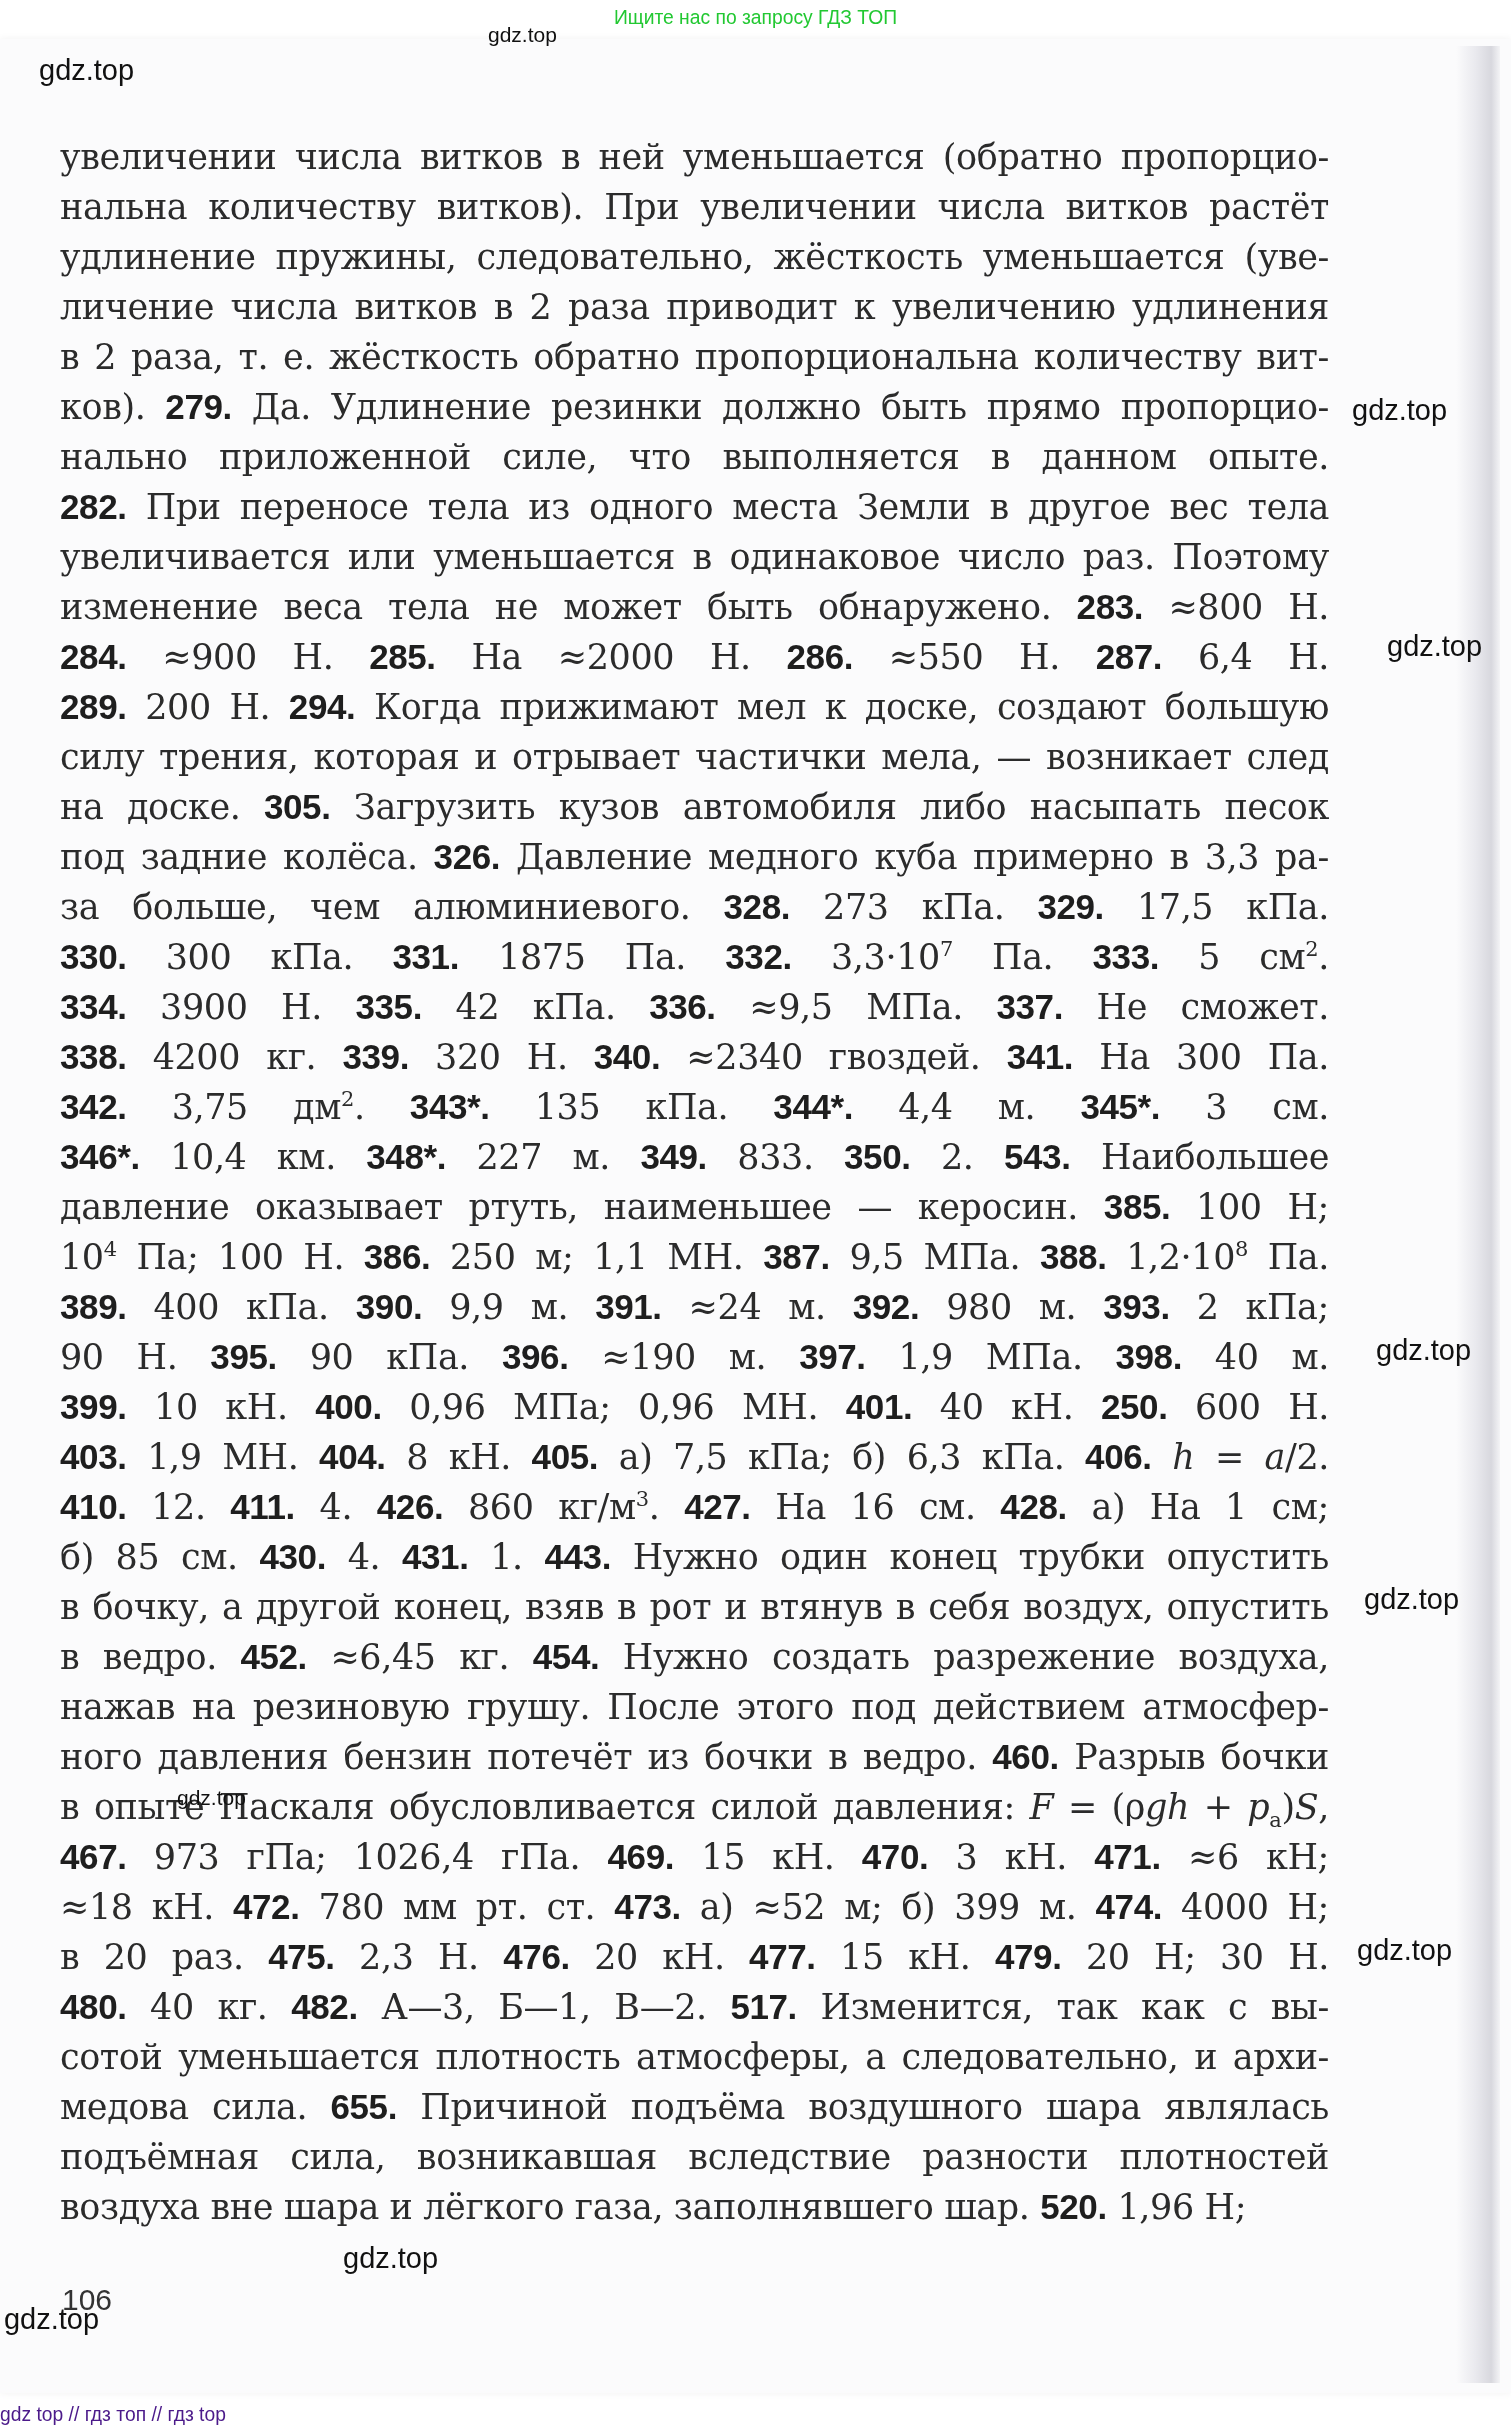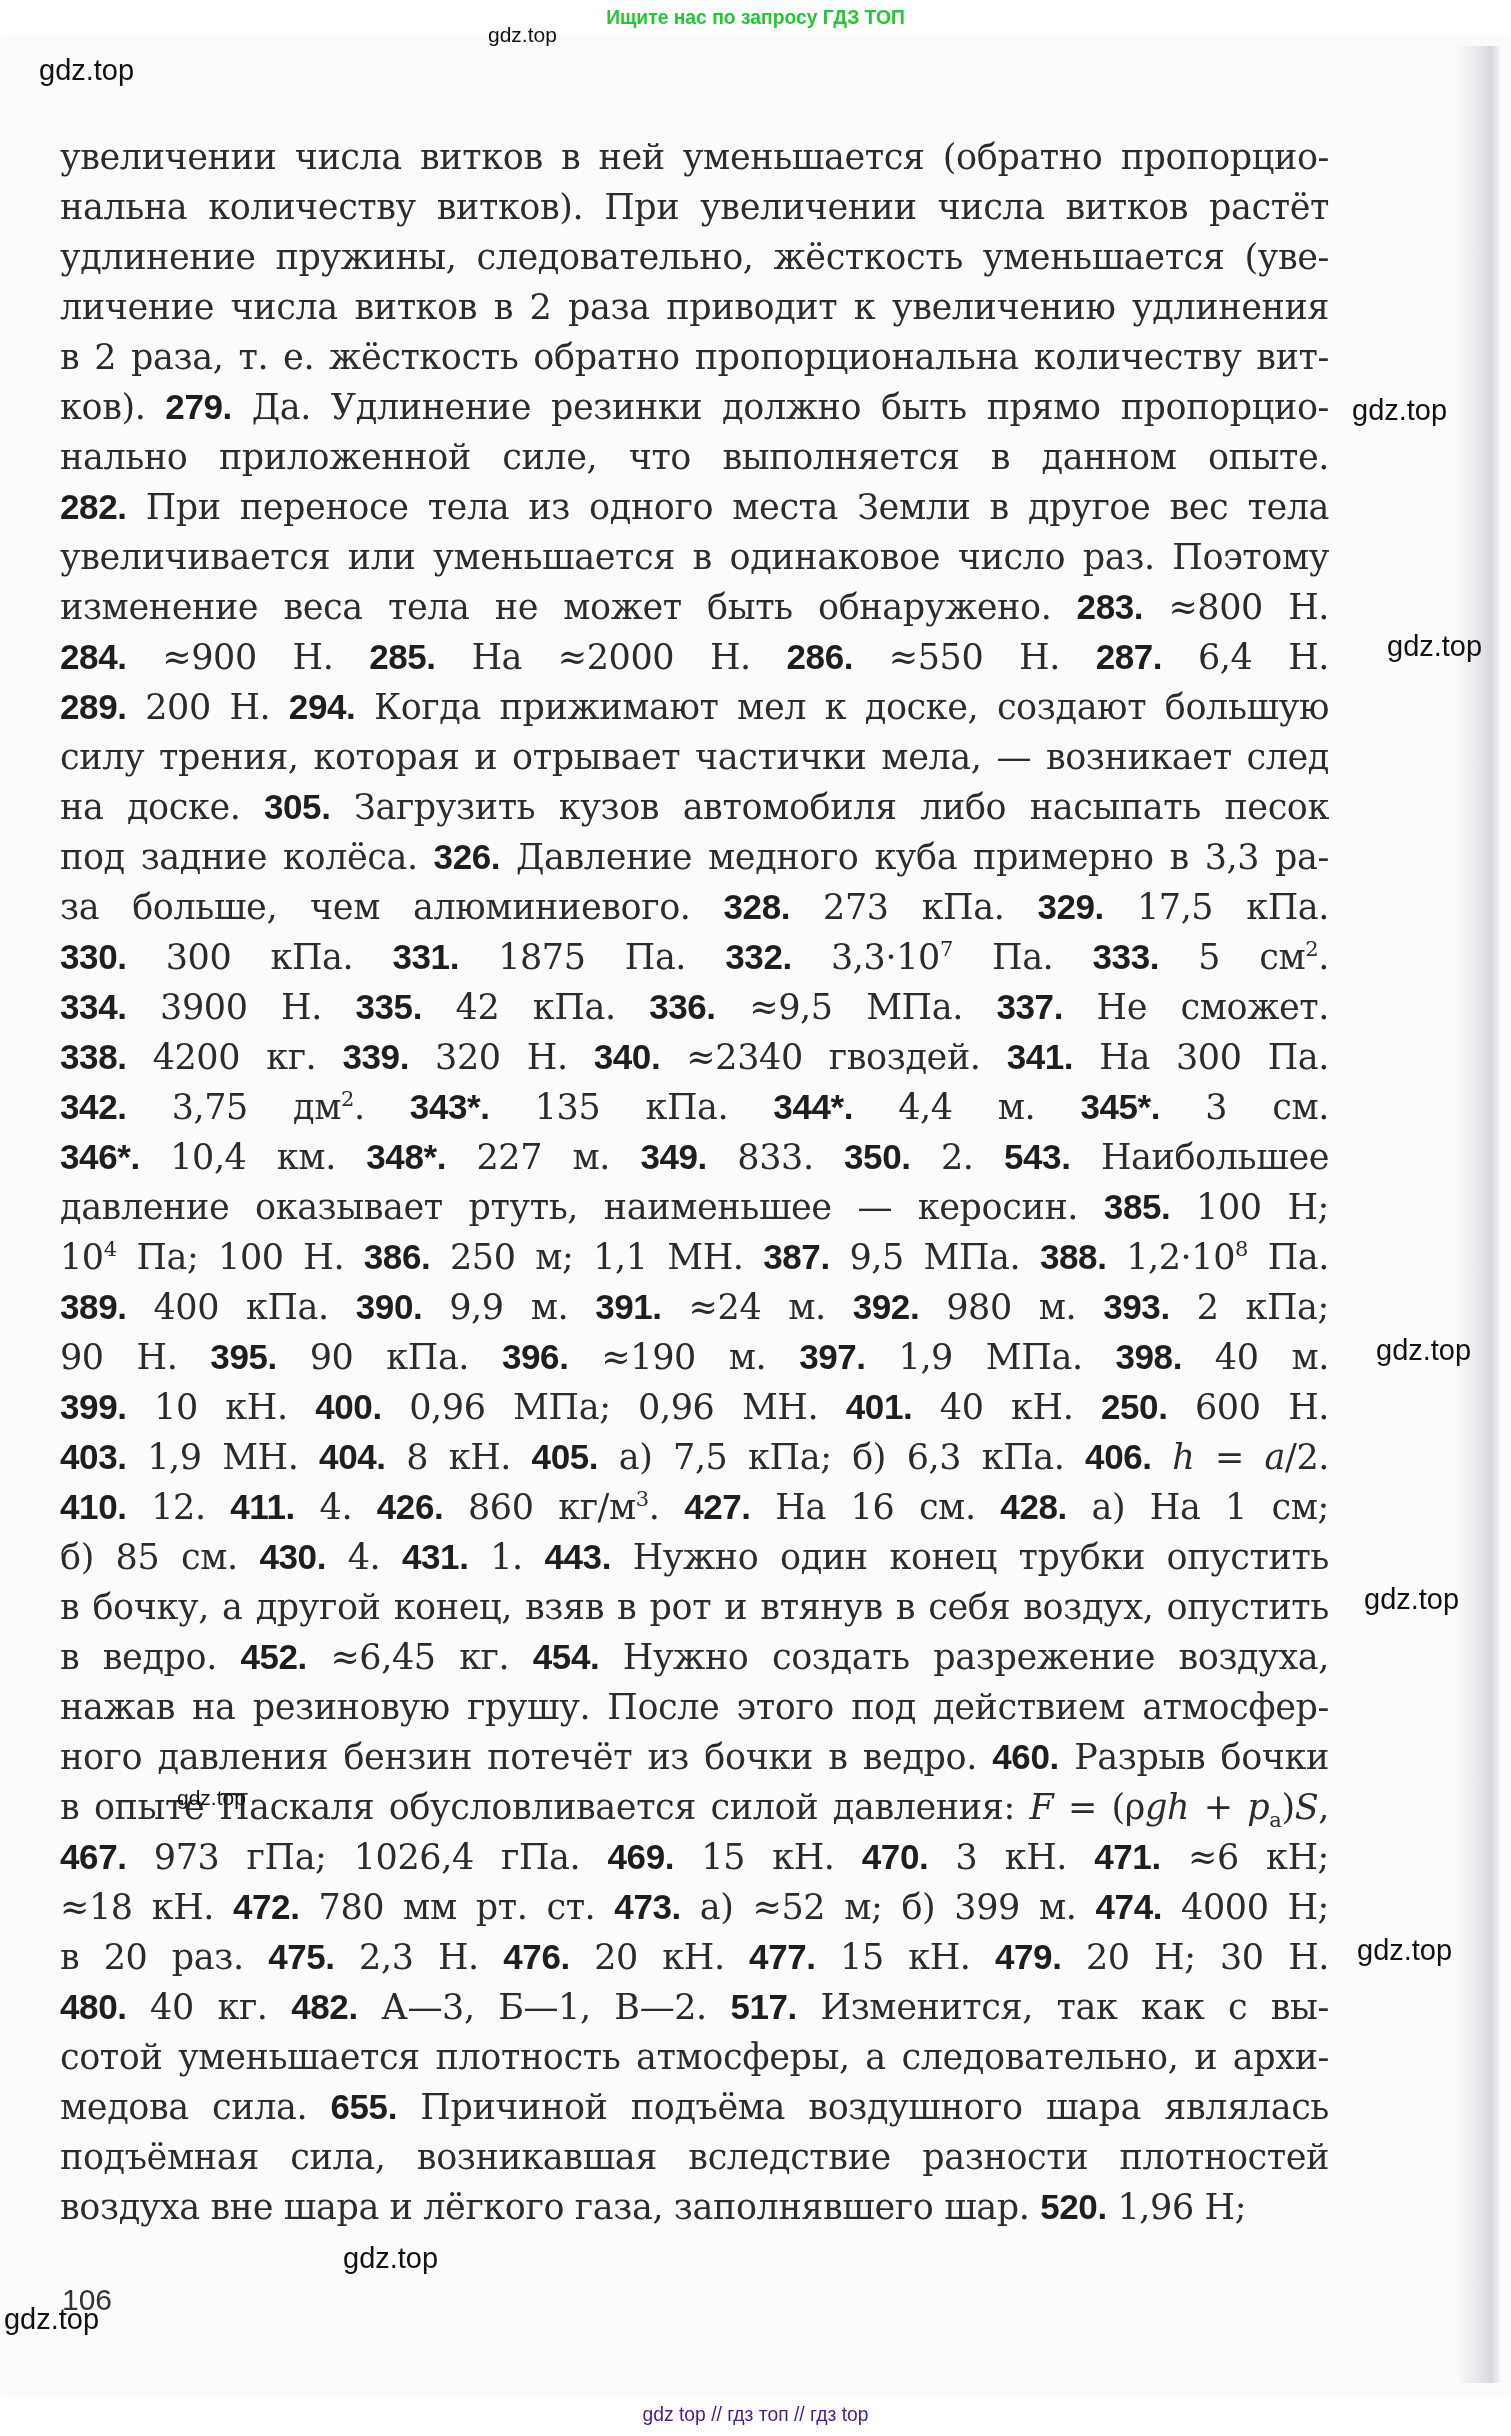--- a/index.html
+++ b/index.html
@@ -42,28 +42,28 @@
   .page-number {
     position: absolute; left: 62px; top: 2283px;
     font-family: "Liberation Sans", sans-serif; font-size: 30px; color: #333;
   }
   .wm {
     position: absolute; font-family: "Liberation Sans", sans-serif;
     color: #111; white-space: nowrap;
   }
   .footer {
     position: absolute; left: 0; top: 2394px; width: 1511px; height: 42px;
-    text-align: center; font-family: "Liberation Sans", sans-serif;
+    font-family: "Liberation Sans", sans-serif;
     font-size: 19.3px; line-height: 42px;
   }
 </style>
 </head>
 <body>
 
-<div class="top-banner" style="color: rgb(34, 200, 50); font-weight: bold;">
+<div class="top-banner" style="color: rgb(34, 200, 50);">
   <span>Ищите нас по запросу ГДЗ ТОП</span>
 </div>
 
 <div class="page"></div>
 <div class="page-edge"></div>
 
 <div class="text-col" id="text-col">
     <div class="line"><span>увеличении числа витков в ней уменьшается (обратно пропорцио-</span></div>
     <div class="line"><span>нальна количеству витков). При увеличении числа витков растёт</span></div>
     <div class="line"><span>удлинение пружины, следовательно, жёсткость уменьшается (уве-</span></div>

